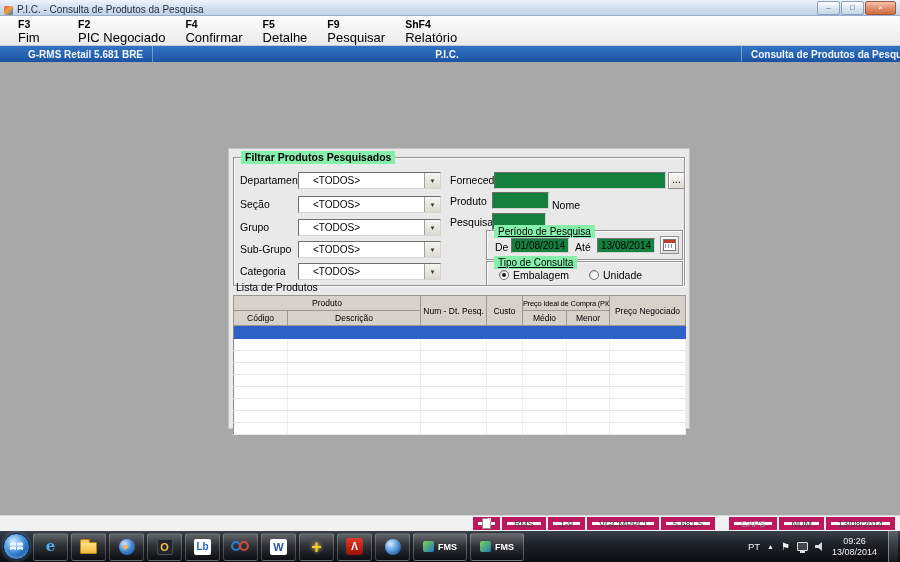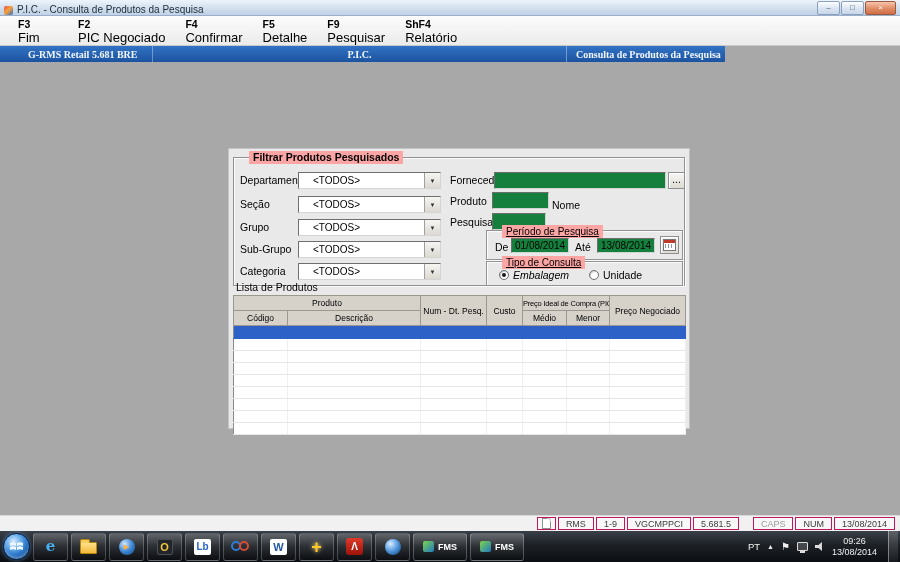--- a/index.html
+++ b/index.html
@@ -22,36 +22,36 @@
 
   
   .toolbar{position:absolute;left:0;top:16px;width:900px;height:30px;
     background:linear-gradient(#fcfcfc,#ebebeb);border-bottom:1px solid #c9c9c9;
     display:flex;align-items:center;padding-left:8px;box-sizing:border-box;}
   .tool{min-width:40px;text-align:left;padding:0 10px;}
   .tool .key{font-size:10.5px;font-weight:bold;color:#000;line-height:13px;}
   .tool .lbl{font-size:13px;color:#000;line-height:13px;white-space:nowrap;}
 
   
-  .bluebar{position:absolute;left:0;top:46px;width:725px;height:16px;
+  .bluebar{position:absolute;left:0;top:46px;width:900px;height:16px;
     background:linear-gradient(#3273c4,#1c53a0);display:flex;align-items:center;
-    color:#f2f7ff;font-weight:bold;font-size:10px;font-family:Liberation Serif, serif;}
+    color:#f2f7ff;font-weight:bold;font-size:10px;}
   .bb-left{flex:none;width:152px;padding-left:28px;box-sizing:border-box;white-space:nowrap;}
   .bb-sep{flex:none;width:1px;height:100%;background:rgba(255,255,255,.35);}
   .bb-center{flex:1;text-align:center;}
   .bb-right{flex:none;width:158px;padding-left:9px;box-sizing:border-box;white-space:nowrap;}
 
   
   .client{position:absolute;left:0;top:62px;width:900px;height:453px;background:#a8a8a8;}
   .form-panel{position:absolute;left:228px;top:86px;width:462px;height:281px;
     background:#e9e9e9;border:1px solid #c3c3c3;box-sizing:border-box;}
 
   .groupbox{position:absolute;border:1px solid #929292;background:#e9e9e9;
     box-shadow:inset 1px 1px 0 #fbfbfb,1px 1px 0 #fbfbfb;box-sizing:border-box;}
-  .gb-legend{position:absolute;top:-7px;left:15px;background:#fca5a5;padding:0 4px;
+  .gb-legend{position:absolute;top:-7px;left:7px;background:#86efac;padding:0 4px;
     font-size:10.5px;font-weight:bold;color:#000;line-height:13px;white-space:nowrap;}
   .gb-legend.small{font-weight:normal;font-size:10px;top:-6px;text-decoration:underline;}
 
   .flabel{position:absolute;font-size:10.5px;color:#000;white-space:nowrap;}
   .combo{position:absolute;height:17px;background:#fff;border:1px solid;
     border-color:#6e6e6e #d4d4d4 #d4d4d4 #6e6e6e;display:flex;align-items:center;box-sizing:border-box;}
   .combo .cval{flex:1;font-size:10px;padding-left:14px;color:#000;white-space:nowrap;overflow:hidden;}
   .combo .carr{flex:none;width:15px;height:100%;background:linear-gradient(#f6f5f2,#dcd9d1);
     border-left:1px solid #9f9f9f;display:flex;align-items:center;justify-content:center;
     font-size:6px;color:#333;}
@@ -76,21 +76,21 @@
   .grid th{background:#d6d2ca;border:1px solid #9c9890;font-size:8.5px;font-weight:normal;color:#000;
     padding:0;height:14px;overflow:hidden;white-space:nowrap;text-align:center;}
   .grid th.pic-th{font-size:7.5px;letter-spacing:-0.2px;}
   .grid td{border-right:1px solid #efefef;border-bottom:1px solid #e6e6e6;height:11px;padding:0;}
   .grid tr.sel td{background:#2d61c8;border-color:#2d61c8;height:12px;}
 
   
   .statusbar{position:absolute;left:0;top:515px;width:900px;height:16px;background:#f1f1f1;
     border-top:1px solid #d8d8d8;display:flex;align-items:center;justify-content:flex-end;
     padding:0 5px;box-sizing:border-box;gap:2px;}
-  .sseg{height:13px;border:1px solid #be185d;background:#f7f7f7;font-size:9px;color:#3c3c3c;
+  .sseg{height:13px;border:5px solid #be185d;background:#f7f7f7;font-size:9px;color:#3c3c3c;
     display:flex;align-items:center;justify-content:center;padding:0 7px;white-space:nowrap;box-sizing:border-box;}
   .sseg.dim{color:#9a9a9a;}
   .sseg.icon-seg{padding:0 4px;}
   .doc-icon{width:9px;height:11px;background:#fff;border:1px solid #8f8f8f;position:relative;box-sizing:border-box;}
   .doc-icon::after{content:'';position:absolute;top:-1px;right:-1px;border:2px solid;
     border-color:#d9d9d9 #d9d9d9 transparent transparent;}
   .sgap{width:10px;}
 
   
   .taskbar{position:absolute;left:0;top:531px;width:900px;height:31px;
@@ -248,21 +248,21 @@
           <span class="flabel" style="left:88px;top:10px;">Até</span>
           <input class="tinput" style="left: 110px; top: 7px; width: 58px; height: 15px;" value="13/08/2014">
           <div class="pushbtn" style="left:173px;top:5px;width:19px;height:18px;">
             <span class="cal-icon"></span>
           </div>
         </div>
 
         <div class="groupbox" style="left:252px;top:103px;width:197px;height:25px;">
           <span class="gb-legend small">Tipo de Consulta</span>
           <span class="radio checked" style="left:12px;top:8px;"></span>
-          <span class="flabel" style="left:26px;top:7px;font-style:italic;">Embalagem</span>
+          <span class="flabel" style="left:26px;top:7px;">Embalagem</span>
           <span class="radio" style="left:102px;top:8px;"></span>
           <span class="flabel" style="left:116px;top:7px;">Unidade</span>
         </div>
       </div>
 
       <span class="list-title">Lista de Produtos</span>
 
       <table class="grid">
         <colgroup>
           <col style="width:54px">

